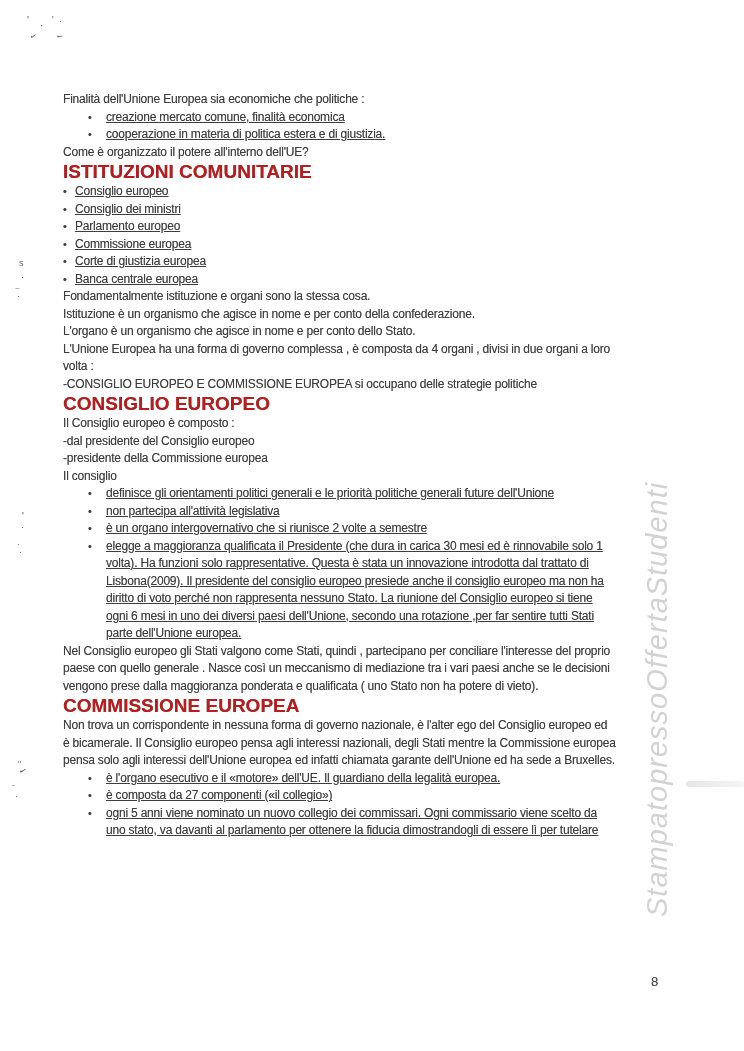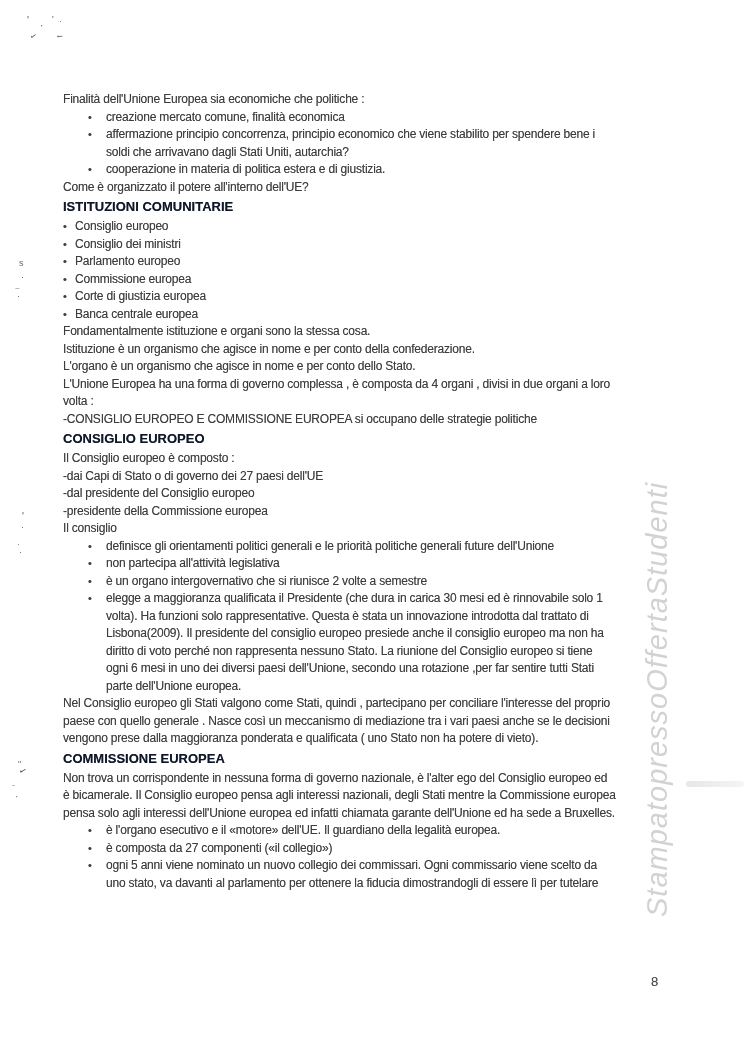--- a/index.html
+++ b/index.html
@@ -14,27 +14,27 @@
     position:absolute;
     left:63px;top:91px;width:662px;
     font-size:12px;line-height:17.5px;
     letter-spacing:-0.2px;
     color:#3d3d3d;
     text-shadow:0 0 0.5px rgba(70,70,70,0.55);
   }
   .doc-para{margin:0;white-space:pre-line;}
   .doc-heading{
     margin:1px 0 1px 0;
-    font-size:13px;line-height:20px;
-    font-weight:700;color:#0f172a;
+    font-size:19px;line-height:20px;
+    font-weight:700;color:#b91c1c;
     letter-spacing:0;
     text-shadow:0 0 0.6px rgba(20,20,20,0.6);
   }
   ul.doc-list{margin:0;padding:0;list-style:none;}
-  ul.doc-list li{position:relative;white-space:pre-line;}
+  ul.doc-list li{position:relative;white-space:pre-line;text-decoration:underline;}
   ul.doc-list li::before{
     content:"\2022";
     position:absolute;
     font-size:11px;
     top:0px;
     color:#3d3d3d;
   }
   ul.doc-list.indented{padding-left:43px;}
   ul.doc-list.indented li::before{left:-18px;}
   ul.doc-list.flush{padding-left:12px;}
@@ -75,43 +75,40 @@
 <body>
 
 <div class="page">
 
   <div class="watermark">StampatopressoOffertaStudenti</div>
 
   <div class="doc">
       <p class="doc-para">Finalità dell'Unione Europea sia economiche che politiche :</p>
       <ul class="doc-list indented">
         <li>creazione mercato comune, finalità economica</li>
-        <li>affermazione principio concorrenza, principio economico che viene stabilito per spendere bene i
-soldi che arrivavano dagli Stati Uniti, autarchia?</li>
         <li>cooperazione in materia di politica estera e di giustizia.</li>
       </ul>
       <p class="doc-para">Come è organizzato il potere all'interno dell'UE?</p>
       <h2 class="doc-heading">ISTITUZIONI COMUNITARIE</h2>
       <ul class="doc-list flush">
         <li>Consiglio europeo</li>
         <li>Consiglio dei ministri</li>
         <li>Parlamento europeo</li>
         <li>Commissione europea</li>
         <li>Corte di giustizia europea</li>
         <li>Banca centrale europea</li>
       </ul>
       <p class="doc-para">Fondamentalmente istituzione e organi sono la stessa cosa.</p>
       <p class="doc-para">Istituzione è un organismo che agisce in nome e per conto della confederazione.</p>
       <p class="doc-para">L'organo è un organismo che agisce in nome e per conto dello Stato.</p>
       <p class="doc-para">L'Unione Europea ha una forma di governo complessa , è composta da 4 organi , divisi in due organi a loro
 volta :</p>
       <p class="doc-para">-CONSIGLIO EUROPEO E COMMISSIONE EUROPEA  si occupano delle strategie politiche</p>
       <h2 class="doc-heading">CONSIGLIO EUROPEO</h2>
       <p class="doc-para">Il Consiglio europeo è composto :</p>
-      <p class="doc-para">-dai Capi di Stato o di governo dei 27 paesi dell'UE</p>
       <p class="doc-para">-dal presidente del Consiglio europeo</p>
       <p class="doc-para">-presidente della Commissione europea</p>
       <p class="doc-para">Il consiglio</p>
       <ul class="doc-list indented">
         <li>definisce gli orientamenti politici generali e le priorità politiche generali future dell'Unione</li>
         <li>non partecipa all'attività legislativa</li>
         <li>è un organo intergovernativo che si riunisce 2 volte a semestre</li>
         <li>elegge a maggioranza qualificata il Presidente (che dura in carica 30 mesi ed è rinnovabile solo 1
 volta). Ha funzioni solo rappresentative. Questa è stata un innovazione introdotta dal trattato di
 Lisbona(2009). Il presidente del consiglio europeo presiede anche il consiglio europeo ma non ha

